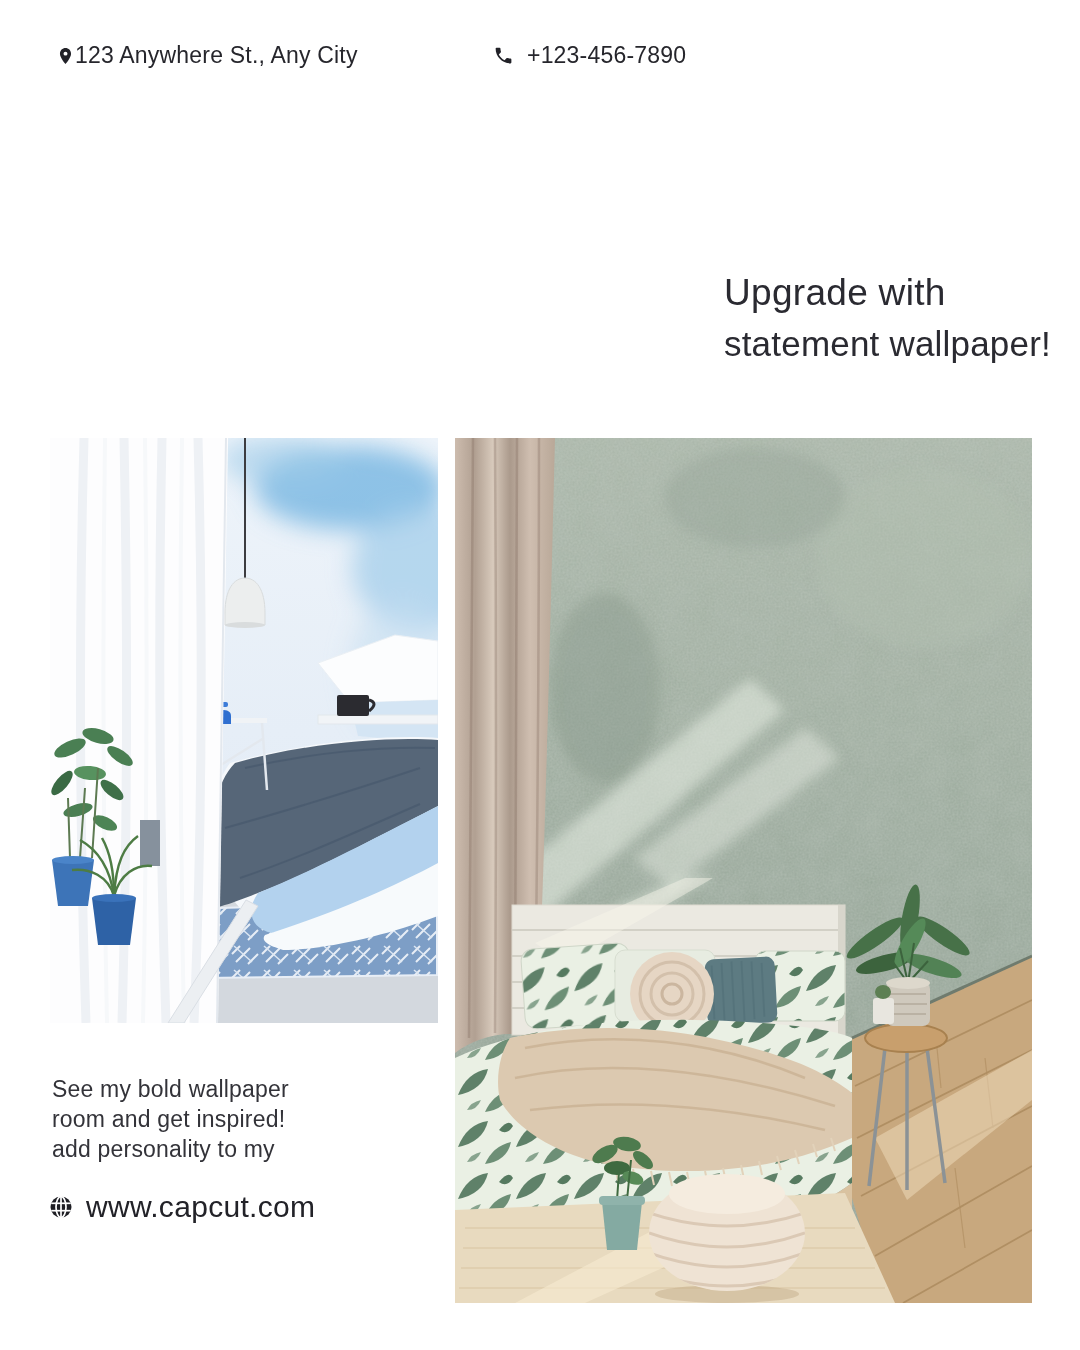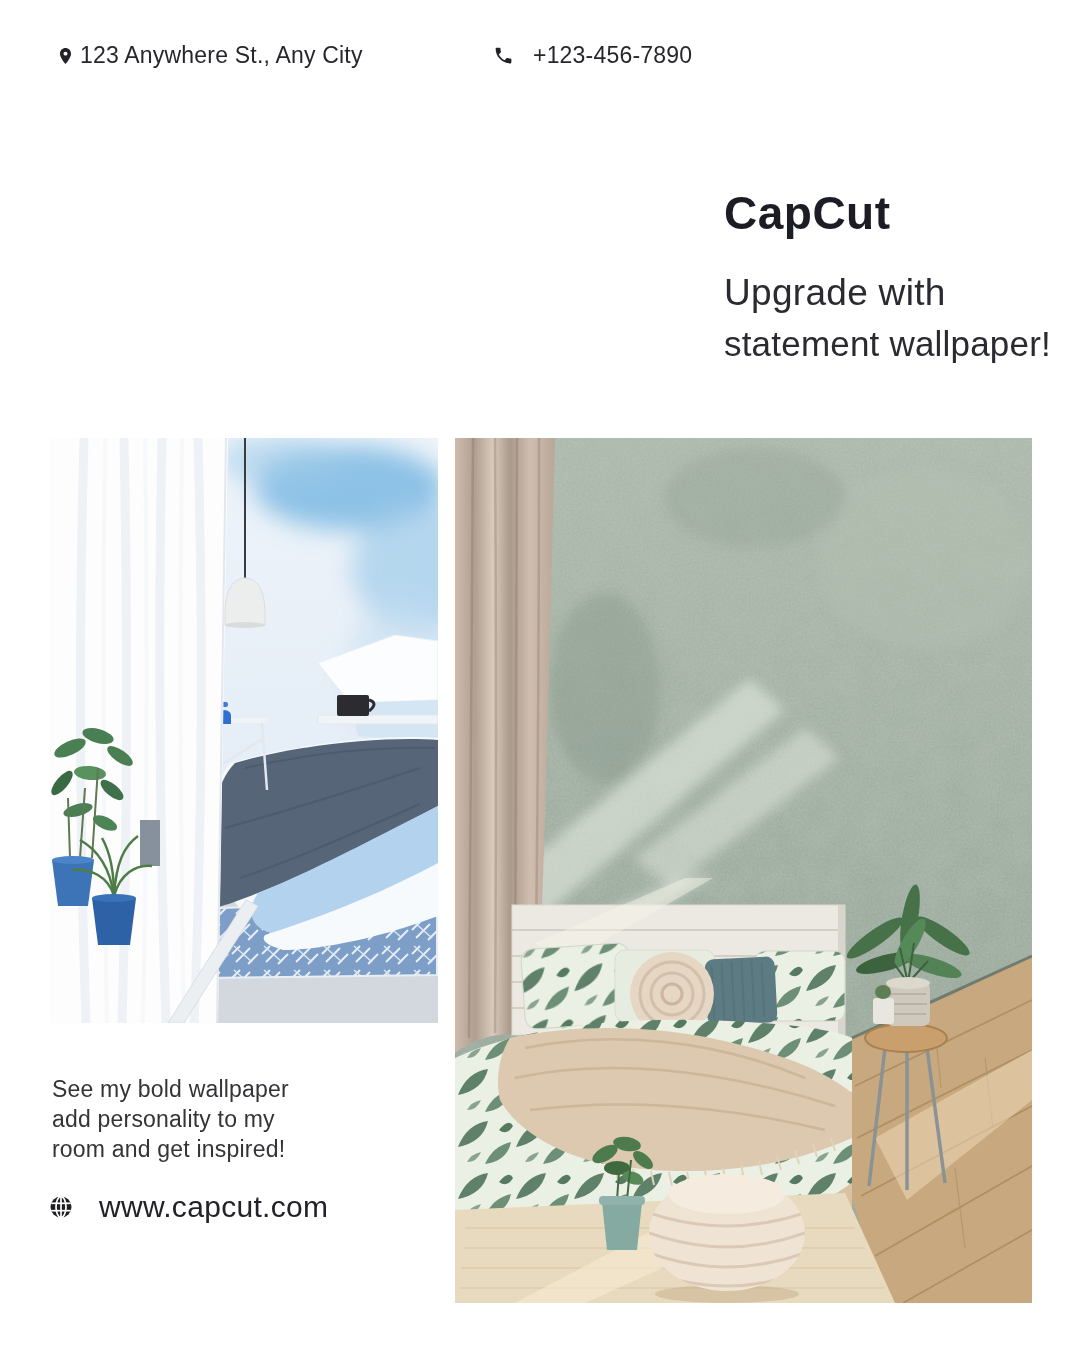--- a/index.html
+++ b/index.html
@@ -1,55 +1,54 @@
 <!DOCTYPE html>
 <html><head>
 <meta charset="utf-8">
 <style>
   html,body{margin:0;padding:0;background:#ffffff;}
   .poster{position:relative;width:1080px;height:1350px;background:#ffffff;overflow:hidden;
           font-family:"Liberation Sans",sans-serif;color:#26262c;}
-  .contact{position:absolute;top:42px;display:flex;align-items:center;gap:5px;
+  .contact{position:absolute;top:42px;display:flex;align-items:center;
            font-size:23px;font-weight:500;letter-spacing:.2px;color:#26262c;}
   .contact svg{flex:0 0 auto;}
   .addr{left:56px;}
-  .phone{left:493px;gap:19px;}
+  .phone{left:493px;gap:13px;}
   .title{position:absolute;left:46px;top:222px;margin:0;font-family:"Liberation Serif","DejaVu Serif",serif;
          font-weight:400;font-size:142px;line-height:1;letter-spacing:5px;color:#1c1c24;}
   .brand{position:absolute;left:724px;top:186px;font-size:46px;font-weight:800;letter-spacing:.5px;color:#1c1c24;}
   .tag1{position:absolute;left:724px;top:272px;font-size:37px;font-weight:400;letter-spacing:.3px;color:#2a2a31;}
   .tag2{position:absolute;left:724px;top:324px;font-size:35px;font-weight:400;letter-spacing:.2px;color:#2a2a31;}
   .photo{position:absolute;overflow:hidden;}
   .photo svg{display:block;}
   .photo-left{left:50px;top:438px;width:388px;height:585px;}
   .photo-right{left:455px;top:438px;width:577px;height:865px;}
   .desc{position:absolute;left:52px;top:1074px;font-size:23px;line-height:30px;
         font-weight:400;letter-spacing:.2px;color:#333339;}
-  .site{position:absolute;left:49px;top:1190px;display:flex;align-items:center;gap:26px;
+  .site{position:absolute;left:49px;top:1190px;display:flex;align-items:center;gap:13px;
         font-size:30px;font-weight:500;letter-spacing:.3px;color:#222228;justify-content:flex-end;}
 </style>
 </head>
 <body>
 
 <div class="poster">
 
   <div class="contact addr">
     <svg width="19" height="24" viewBox="0 0 24 24">
       <path fill="#222228" d="M12 2C8.13 2 5 5.13 5 9c0 5.25 7 13 7 13s7-7.75 7-13c0-3.87-3.13-7-7-7zm0 9.5a2.5 2.5 0 1 1 0-5 2.5 2.5 0 0 1 0 5z"></path>
     </svg>
     <span>123 Anywhere St., Any City</span>
   </div>
   <div class="contact phone">
     <svg width="21" height="21" viewBox="0 0 24 24">
       <path fill="#222228" d="M6.62 10.79c1.44 2.83 3.76 5.14 6.59 6.59l2.2-2.2c.27-.27.67-.36 1.02-.24 1.12.37 2.33.57 3.57.57.55 0 1 .45 1 1V20c0 .55-.45 1-1 1-9.39 0-17-7.61-17-17 0-.55.45-1 1-1h3.5c.55 0 1 .45 1 1 0 1.25.2 2.45.57 3.57.11.35.03.74-.25 1.02l-2.2 2.2z"></path>
     </svg>
     <span>+123-456-7890</span>
   </div>
 
-  <div class="brand">CapCut</div>
   <div class="tag1">Upgrade with</div>
   <div class="tag2">statement wallpaper!</div>
 
   <div class="photo photo-left">
     <svg width="388" height="585" viewBox="0 0 388 585">
       <defs>
         <linearGradient id="wallL" x1="0" y1="0" x2="0" y2="1">
           <stop offset="0" stop-color="#eef4fa"></stop>
             <stop offset="0.5" stop-color="#e6eef7"></stop>
             <stop offset="1" stop-color="#e0e9f4"></stop>
@@ -290,22 +289,22 @@
         <ellipse cx="453" cy="545" rx="22" ry="6" fill="#ddd8cc"></ellipse>
         <path d="M435,556 h36 M434,566 h38 M435,576 h36" stroke="#b5ad9e" stroke-width="2" opacity="0.8"></path>
         <rect x="418" y="560" width="21" height="26" rx="3" fill="#e8e6df"></rect>
         <ellipse cx="428" cy="554" rx="8" ry="7" fill="#5d7f53"></ellipse>
       </g>
     </svg>
   </div>
 
   <div class="desc">
     <div>See my bold wallpaper</div>
+    <div>room and get inspired!</div>
     <div>add personality to my</div>
-    <div>room and get inspired!</div>
   </div>
 
   <div class="site">
     <svg width="24" height="24" viewBox="0 0 24 24">
       <circle cx="12" cy="12" r="10.5" fill="#1e1e24"></circle>
       <g stroke="#ffffff" stroke-width="1.7" fill="none">
         <line x1="2.2" y1="8.3" x2="21.8" y2="8.3"></line>
         <line x1="2.2" y1="15.7" x2="21.8" y2="15.7"></line>
         <line x1="12" y1="1.5" x2="12" y2="22.5"></line>
         <ellipse cx="12" cy="12" rx="5" ry="10.5"></ellipse>

